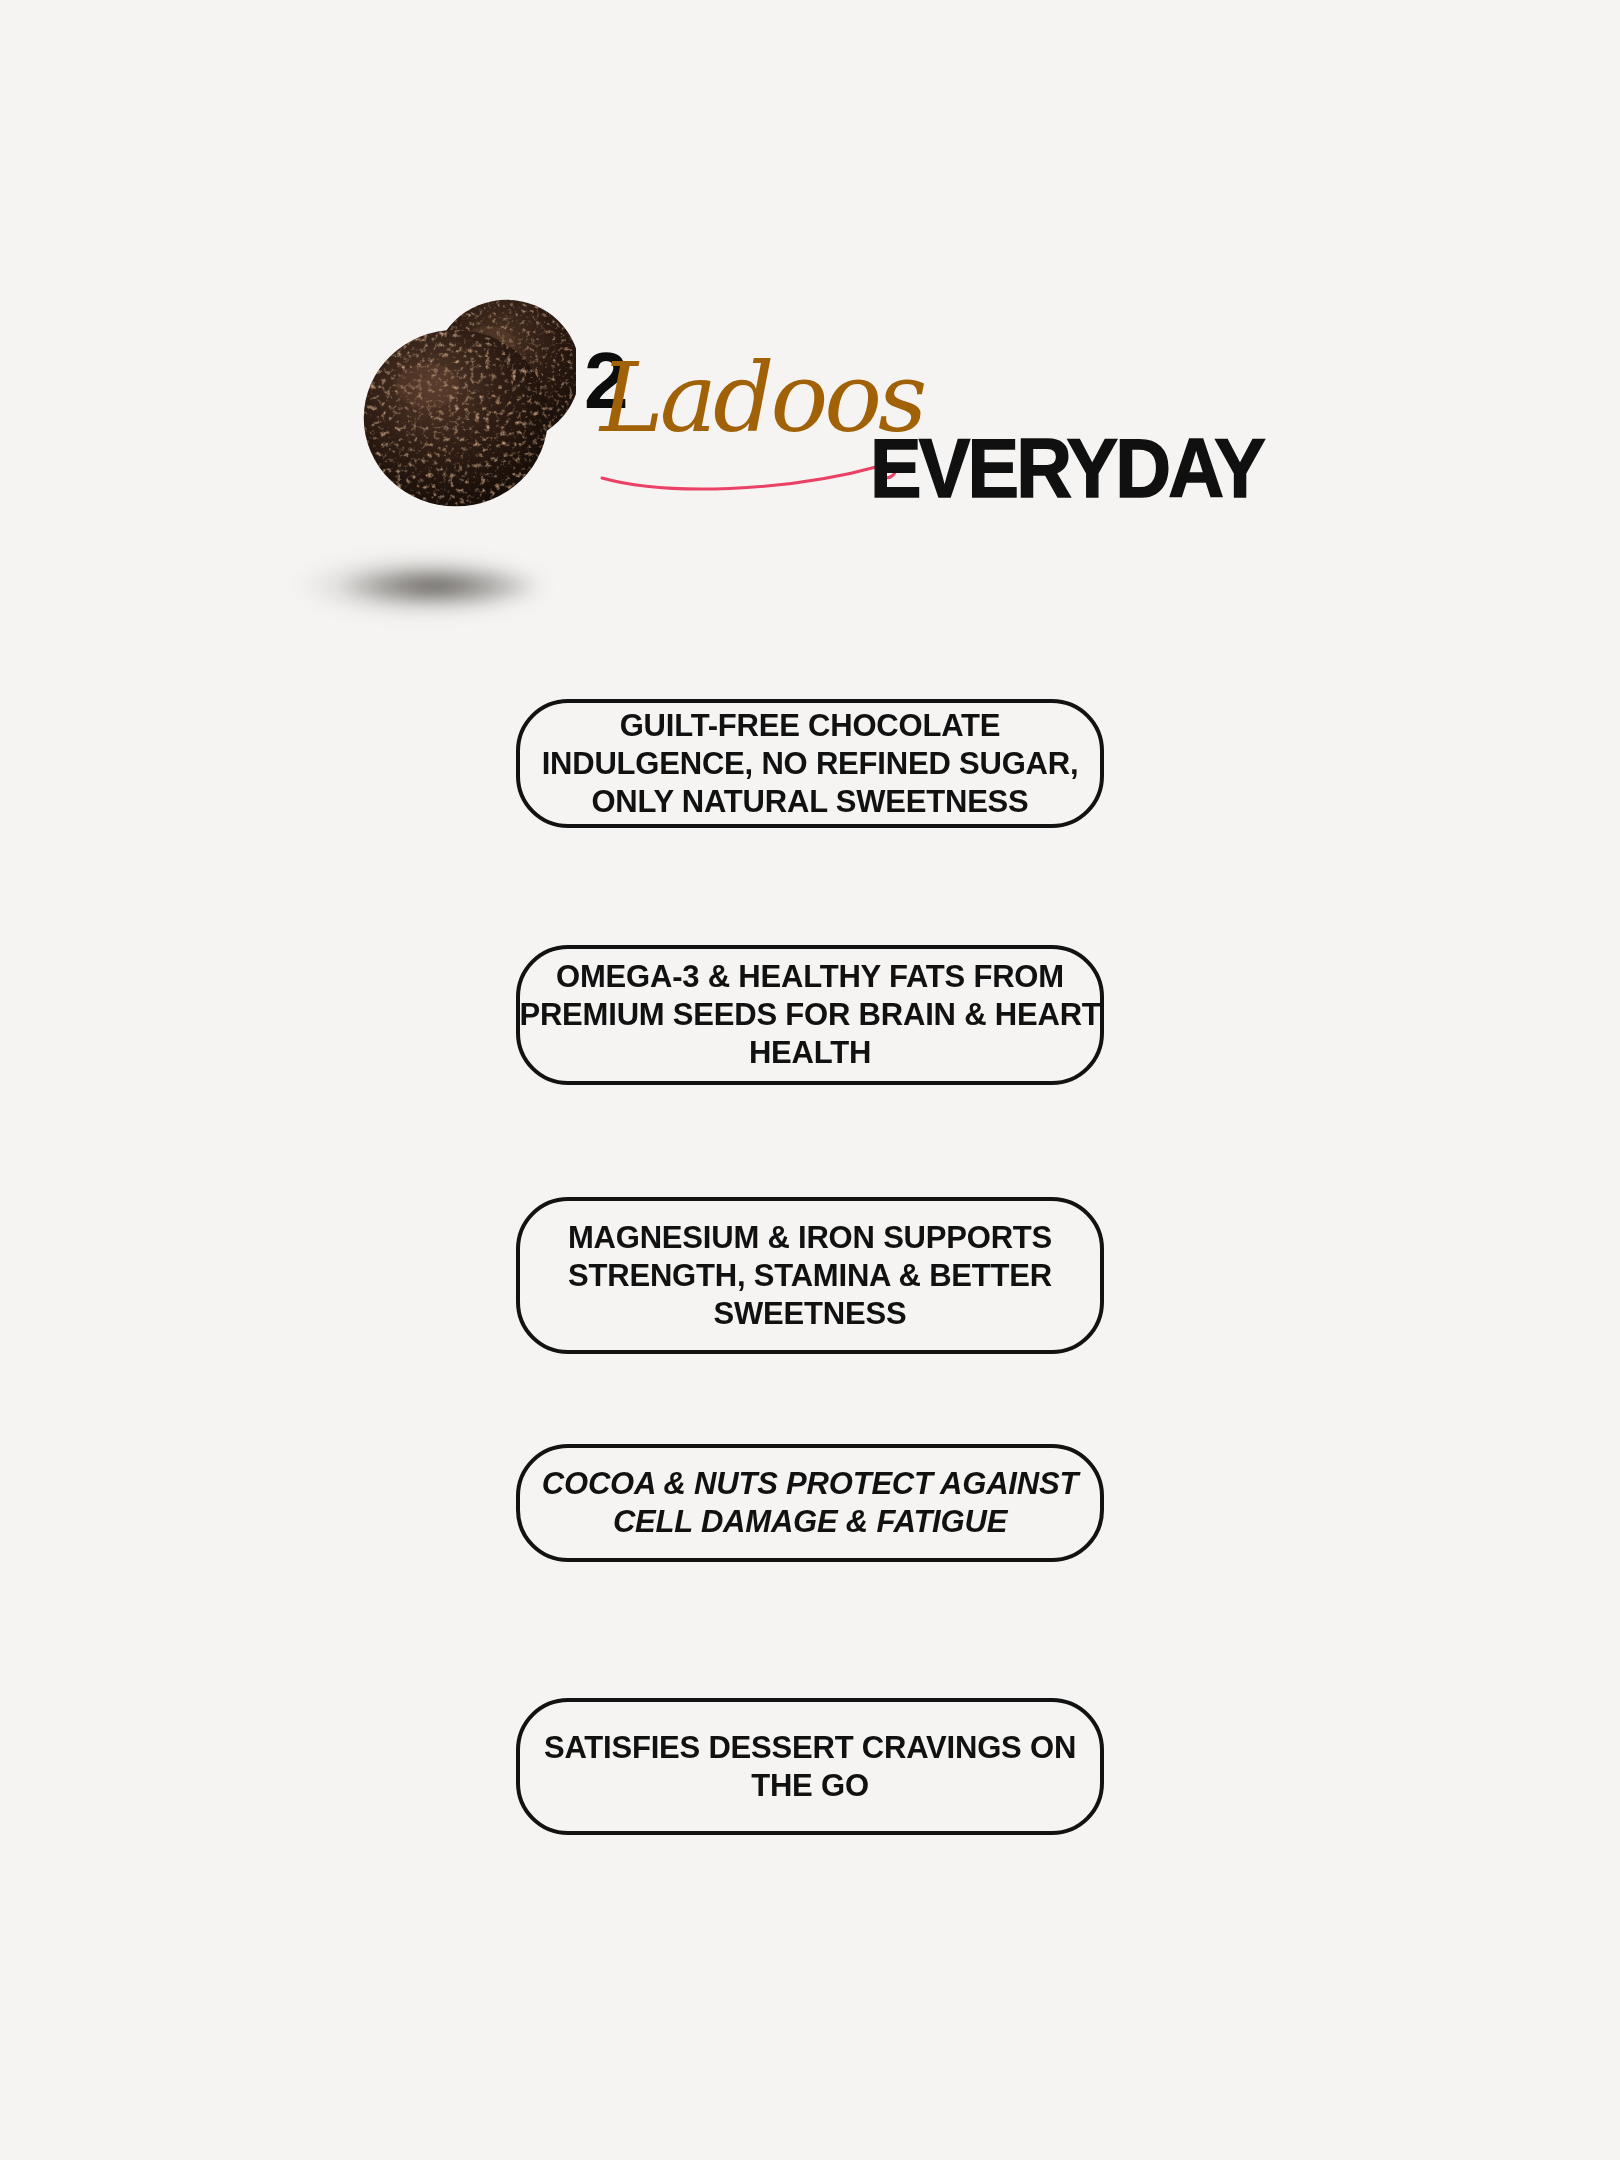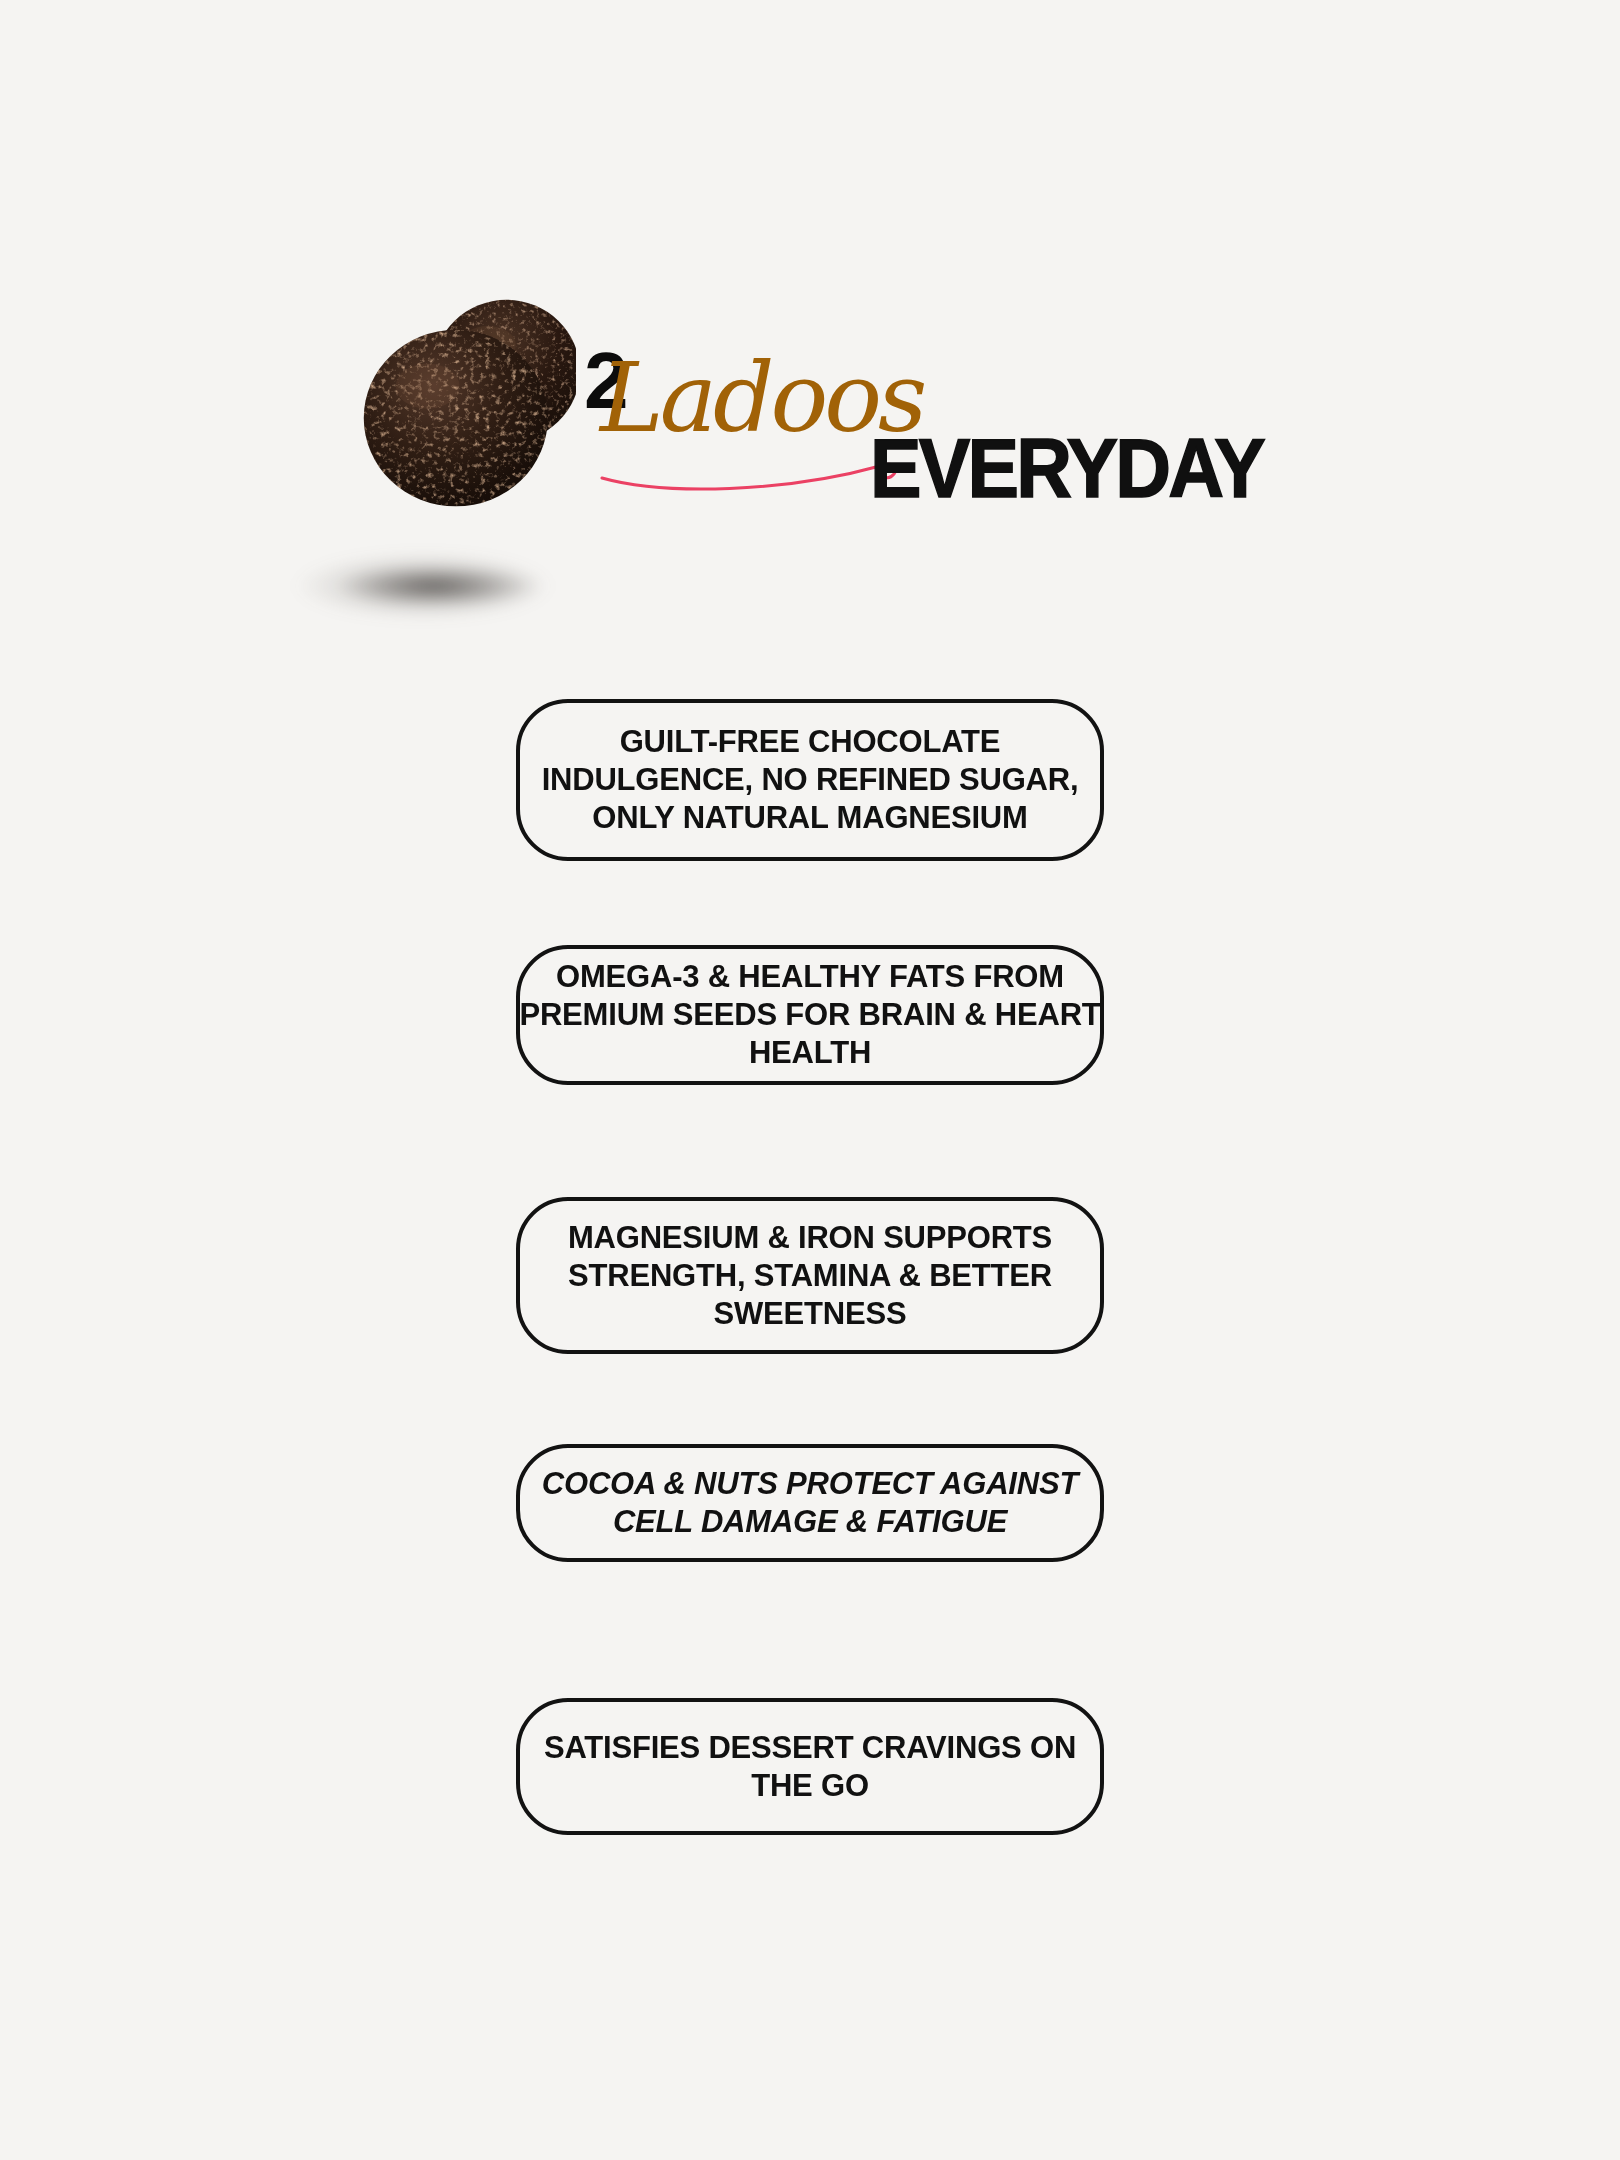--- a/index.html
+++ b/index.html
@@ -52,21 +52,21 @@
     display:flex;flex-direction:column;justify-content:center;align-items:center;
     text-align:center;
     background:transparent;
   }
   .pill-line{
     display:block;
     font-size:31px;line-height:38px;font-weight:700;
     letter-spacing:-.2px;color:#111;
     white-space:nowrap;
   }
-  .pill-1{top:699px;height:162px;}
+  .pill-1{top:699px;height:129px;}
   .pill-2{top:945px;height:140px;}
   .pill-3{top:1197px;height:157px;}
   .pill-4{top:1444px;height:118px;font-style:italic;}
   .pill-5{top:1698px;height:137px;}
 </style>
 </head>
 <body>
 
 <div class="stage">
 
@@ -119,21 +119,21 @@
   <div class="count-num">2</div>
   <div class="brand-script">Ladoos</div>
   <svg class="brand-flourish" viewBox="0 0 320 46" aria-hidden="true">
     <path d="M6,26 C70,44 190,40 284,14 C296,10 304,14 298,22 C293,28 286,26 288,20" fill="none" stroke="#eb4164" stroke-width="3" stroke-linecap="round"></path>
   </svg>
   <div class="title-word">EVERYDAY</div>
 
   <div class="pill pill-1">
     <span class="pill-line">GUILT-FREE CHOCOLATE</span>
     <span class="pill-line">INDULGENCE, NO REFINED SUGAR,</span>
-    <span class="pill-line">ONLY NATURAL MAGNESIUM</span>
+    <span class="pill-line">ONLY NATURAL SWEETNESS</span>
   </div>
 
   <div class="pill pill-2">
     <span class="pill-line">OMEGA-3 &amp; HEALTHY FATS FROM</span>
     <span class="pill-line">PREMIUM SEEDS FOR BRAIN &amp; HEART</span>
     <span class="pill-line">HEALTH</span>
   </div>
 
   <div class="pill pill-3">
     <span class="pill-line">MAGNESIUM &amp; IRON SUPPORTS</span>

